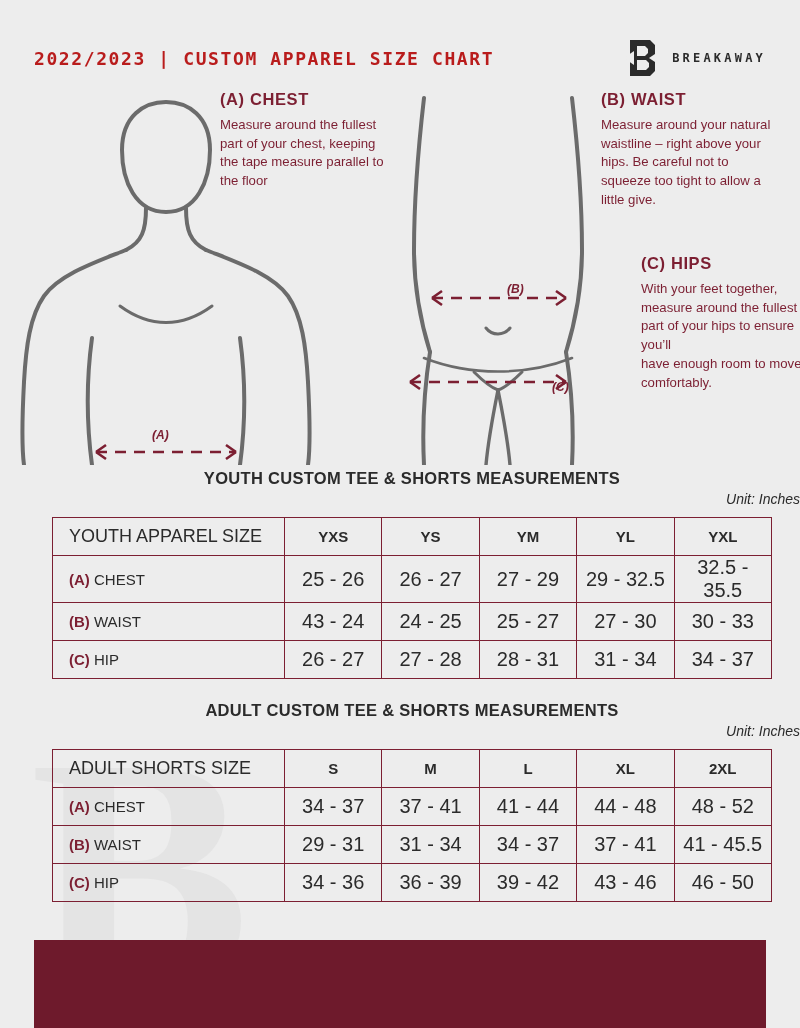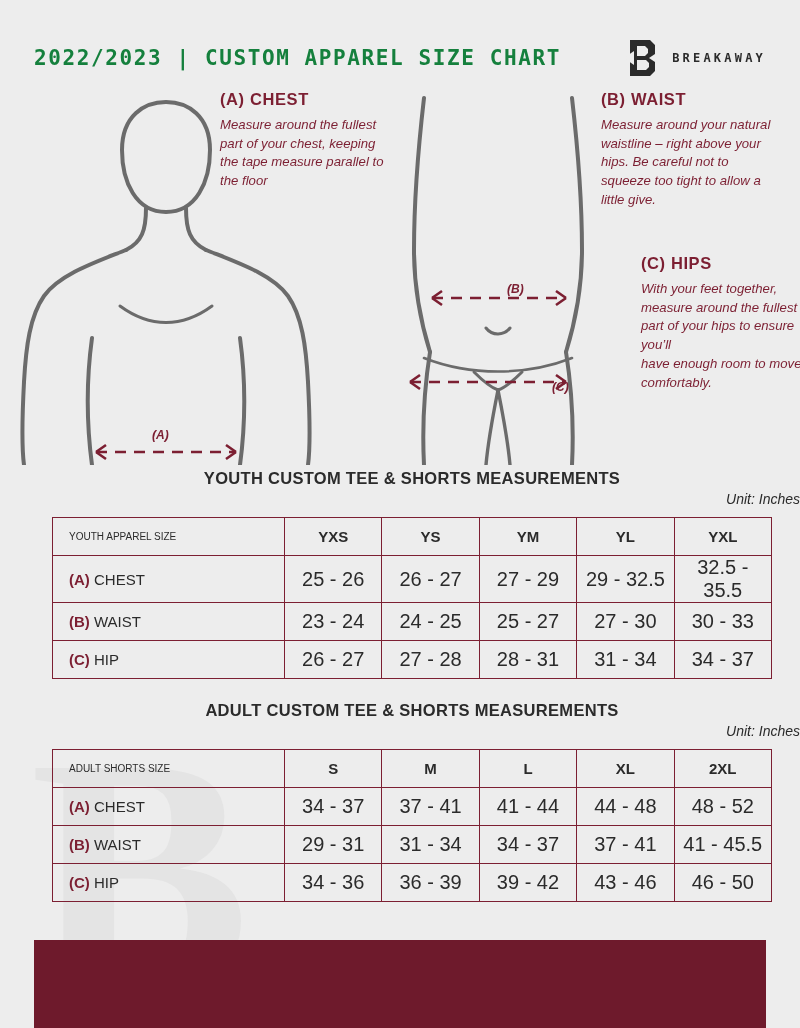--- a/index.html
+++ b/index.html
@@ -32,24 +32,24 @@
   .header {
     position: relative;
     z-index: 2;
     display: flex;
     align-items: center;
     justify-content: space-between;
     padding: 38px 34px 0 34px;
   }
   .header-title {
     font-family: "DejaVu Sans Mono", monospace;
-    font-size: 21px;
+    font-size: 18px;
     font-weight: 700;
     letter-spacing: 1.6px;
-    color: #15803d;
+    color: #b91c1c;
     white-space: nowrap;
   }
   .brand {
     display: flex;
     align-items: center;
     gap: 14px;
   }
   .brand-mark {
     width: 34px; height: 40px;
     position: relative;
@@ -75,21 +75,20 @@
     color: #7c1f32;
     font-size: 16.5px;
     font-weight: 700;
     letter-spacing: .6px;
     margin-bottom: 7px;
   }
   .note-title .paren { font-weight: 700; }
   .note-body {
     color: #7c1f32;
     font-size: 13.2px;
-    font-style: italic;
     line-height: 1.42;
   }
   .tagmark {
     position: absolute;
     color: #7c1f32;
     font-size: 12px;
     font-weight: 700;
     font-style: italic;
   }
   
@@ -134,21 +133,21 @@
   .rowlabel {
     text-align: left;
     padding-left: 16px;
     font-size: 15px;
   }
   .rowlabel .code { color: #7c1f32; font-weight: 700; }
   .hdr-label {
     text-align: left;
     padding-left: 16px;
     font-weight: 400;
-    font-size: 10px;
+    font-size: 18px;
   }
   
   .footer-bar {
     position: absolute;
     left: 34px;
     bottom: 0;
     width: 732px;
     height: 88px;
     background: #6e1a2c;
     z-index: 3;
@@ -308,21 +307,21 @@
           <td>26 - 27</td>
           <td>27 - 29</td>
           <td>29 - 32.5</td>
           <td>32.5 - 35.5</td>
         </tr>
         <tr>
           <td class="rowlabel">
             <span class="code">(B)</span>
             <span>WAIST</span>
           </td>
-          <td>23 - 24</td>
+          <td>43 - 24</td>
           <td>24 - 25</td>
           <td>25 - 27</td>
           <td>27 - 30</td>
           <td>30 - 33</td>
         </tr>
         <tr>
           <td class="rowlabel">
             <span class="code">(C)</span>
             <span>HIP</span>
           </td>

